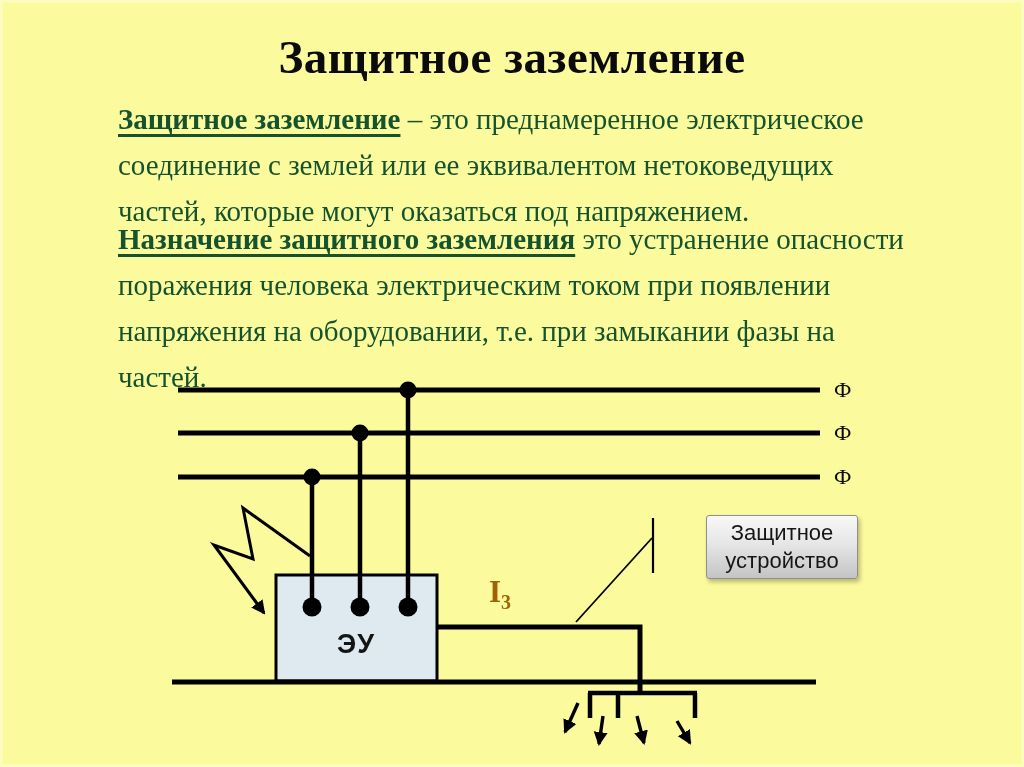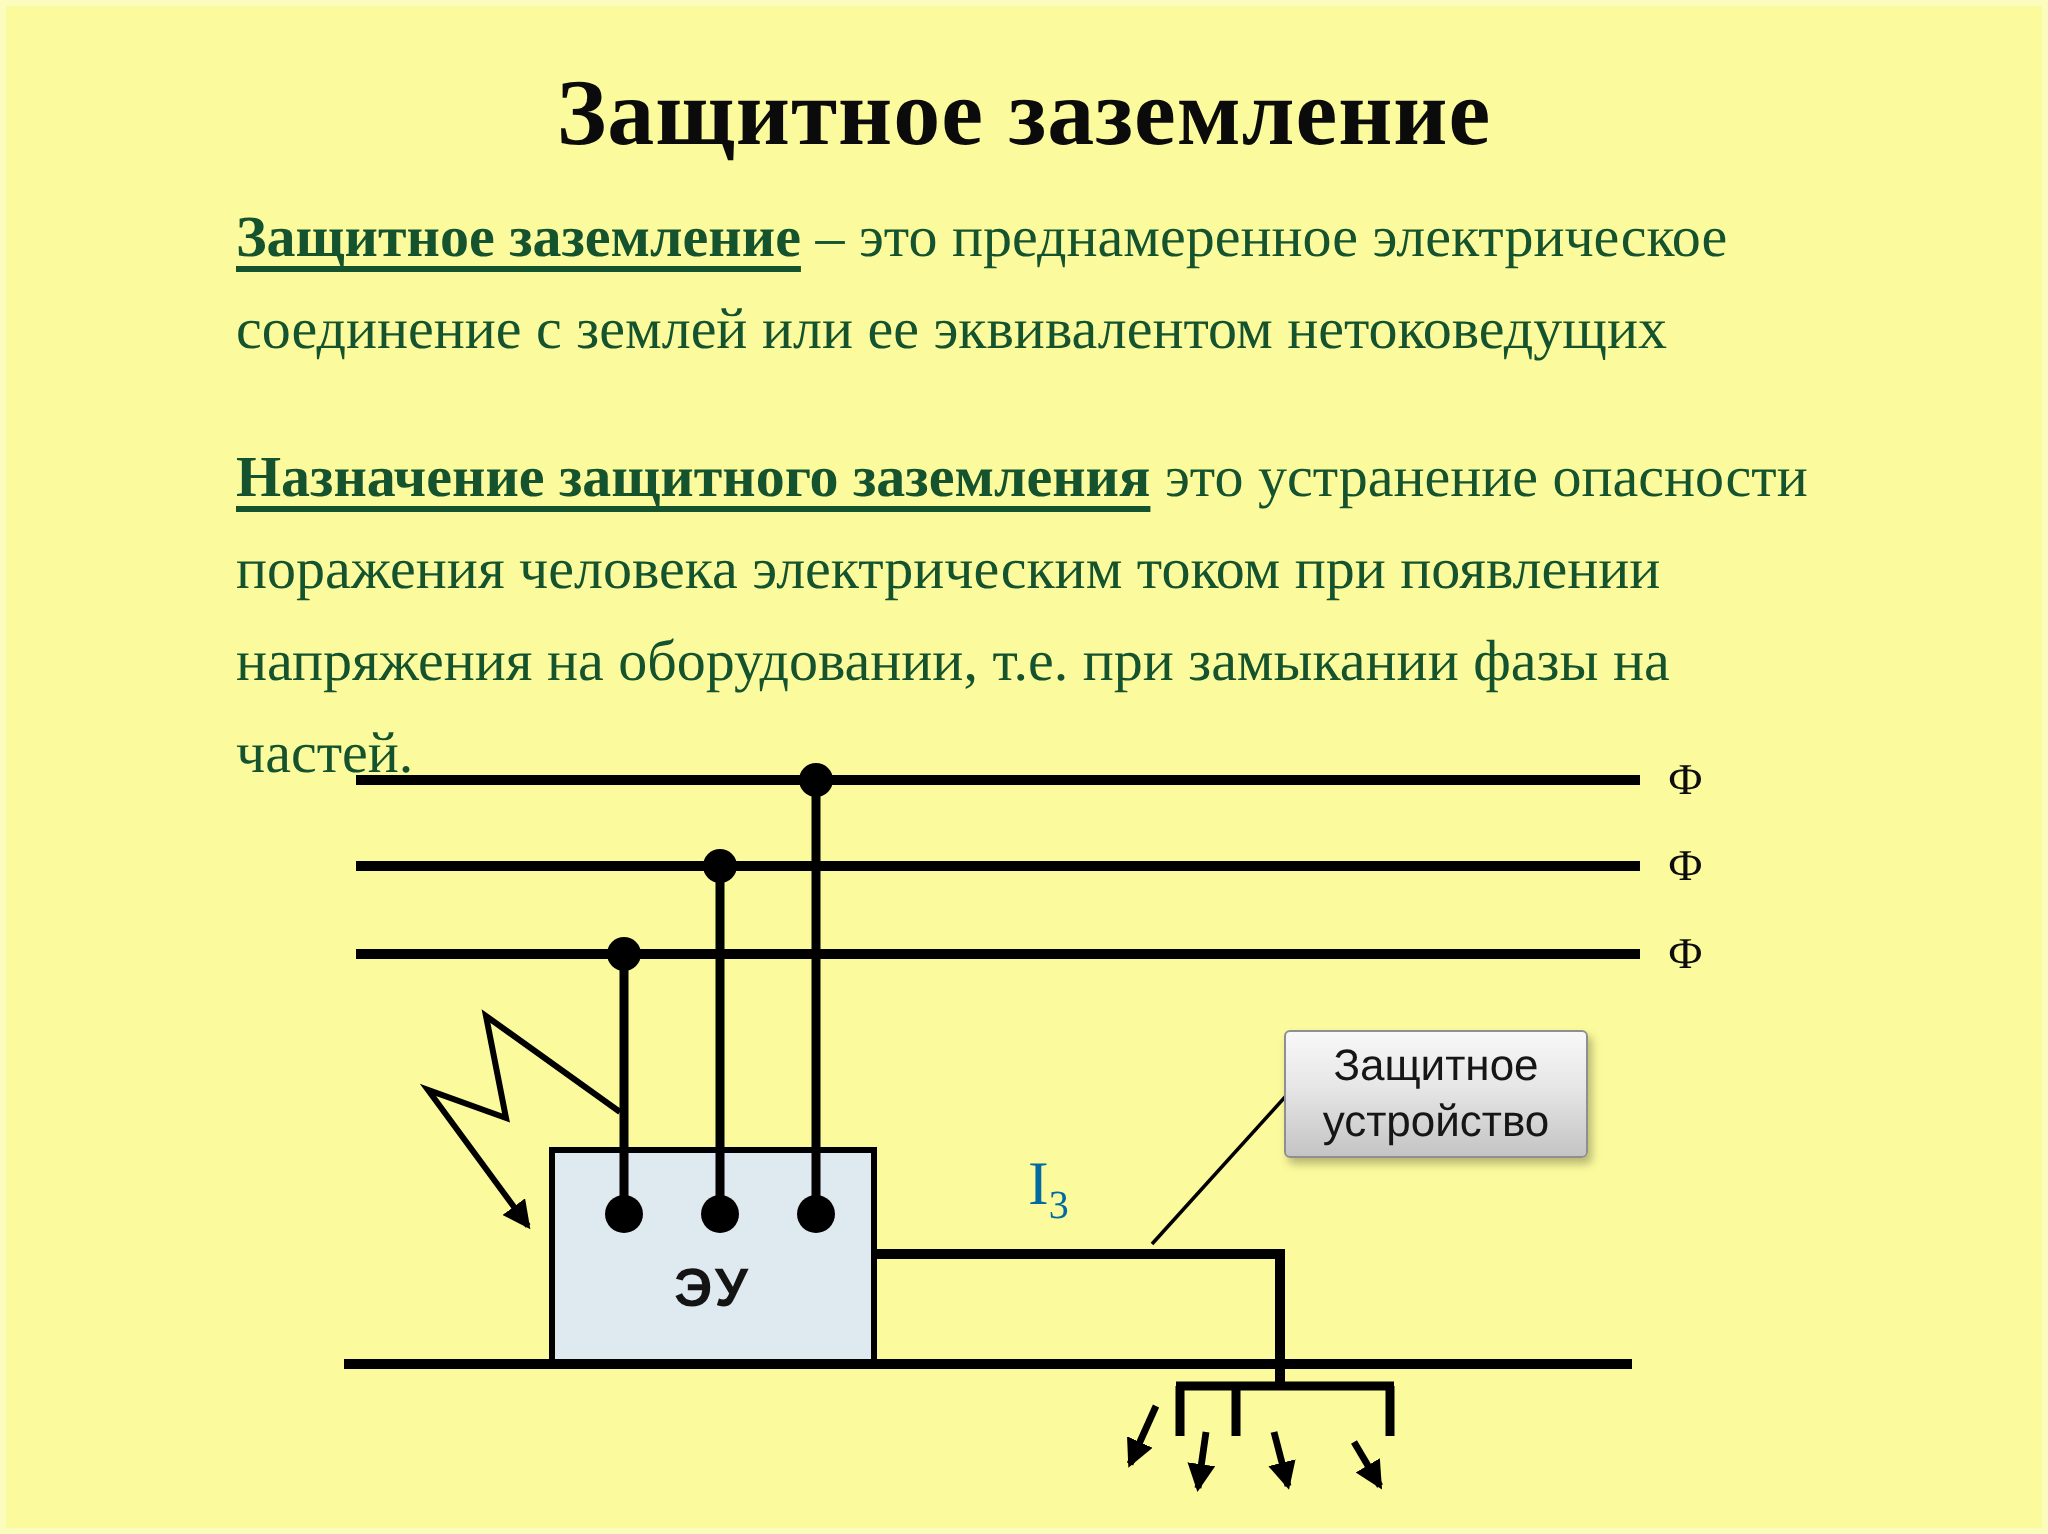--- a/index.html
+++ b/index.html
@@ -31,44 +31,45 @@
   .phase-label{
     position:absolute;left:834px;width:30px;text-align:left;
     font-size:22px;color:#0d0d0d;font-family:"Liberation Serif", serif;
   }
   .eu-label{
     position:absolute;left:277px;top:629px;width:158px;
     text-align:center;font-family:"Liberation Sans", sans-serif;
     font-weight:bold;font-size:27px;color:#141414;letter-spacing:1px;
   }
   .current-label{
-    position:absolute;left:514px;top:574px;
-    font-family:"Liberation Serif", serif;font-size:31px;color:#0369a1;
+    position:absolute;left:489px;top:574px;
+    font-family:"Liberation Serif", serif;font-size:31px;color:#a16207;font-weight:bold;
   }
   .current-label sub{font-size:20px;line-height:0;}
   .device-label{
-    position:absolute;left:642px;top:515px;width:150px;height:62px;
+    position:absolute;left:706px;top:515px;width:150px;height:62px;
     background:linear-gradient(to bottom,#f8f8f8 0%,#e6e6e6 45%,#c4c4c4 100%);
     border:1px solid #8f8f8f;border-radius:3px;
     box-shadow:2px 3px 4px rgba(60,60,40,0.35);
     display:flex;flex-direction:column;align-items:center;justify-content:center;
     font-family:"Liberation Sans", sans-serif;font-size:22px;color:#161616;
     line-height:28px;
   }
 </style>
 </head>
 <body>
 
 <div class="slide">
 
   <h1 class="title">Защитное заземление</h1>
 
   <div class="para p1">
     <div class="tline"><span class="lead">Защитное заземление</span><span> – это преднамеренное электрическое</span></div>
     <div class="tline">соединение с землей или ее эквивалентом нетоковедущих</div>
+    <div class="tline">частей, которые могут оказаться под напряжением.</div>
   </div>
 
   <div class="para p2">
     <div class="tline"><span class="lead">Назначение защитного заземления</span><span> это устранение опасности</span></div>
     <div class="tline">поражения человека электрическим током при появлении</div>
     <div class="tline">напряжения на оборудовании, т.е. при замыкании фазы на</div>
     <div class="tline">частей.</div>
   </div>
 
   <svg class="diagram-svg" viewBox="0 0 1024 767">

